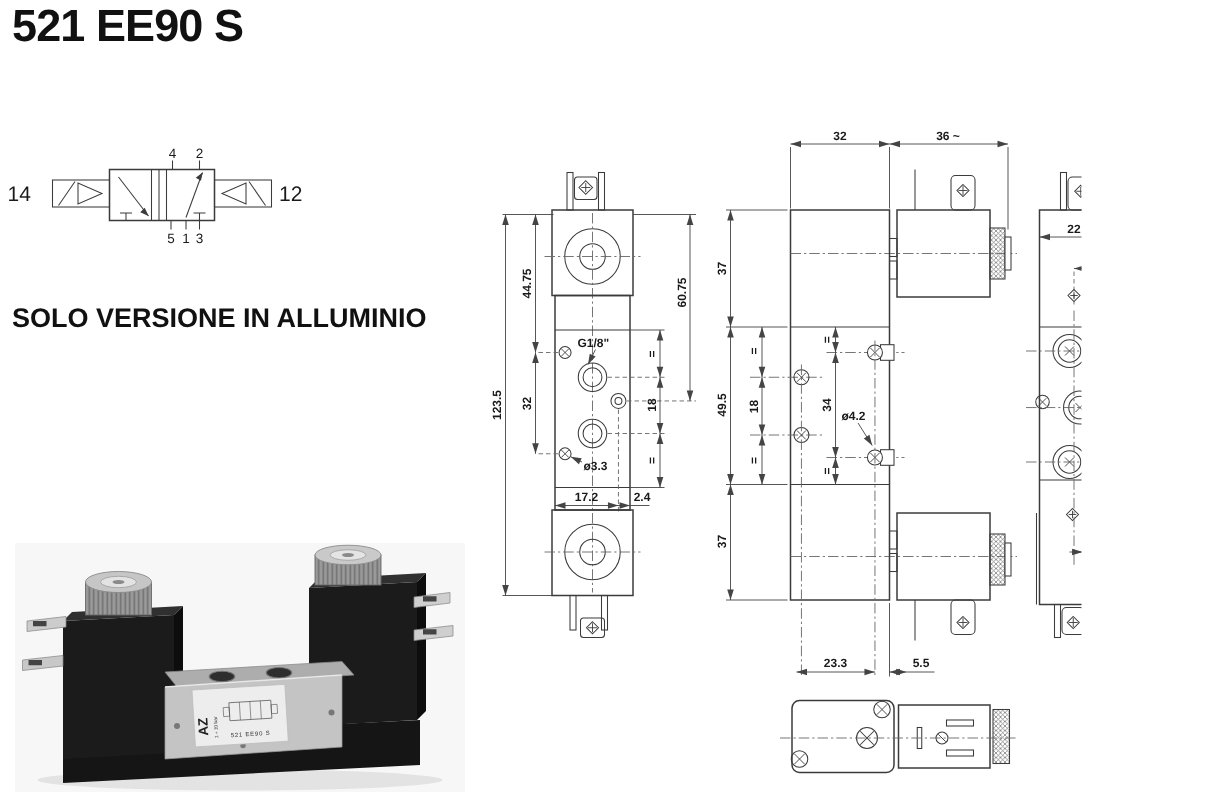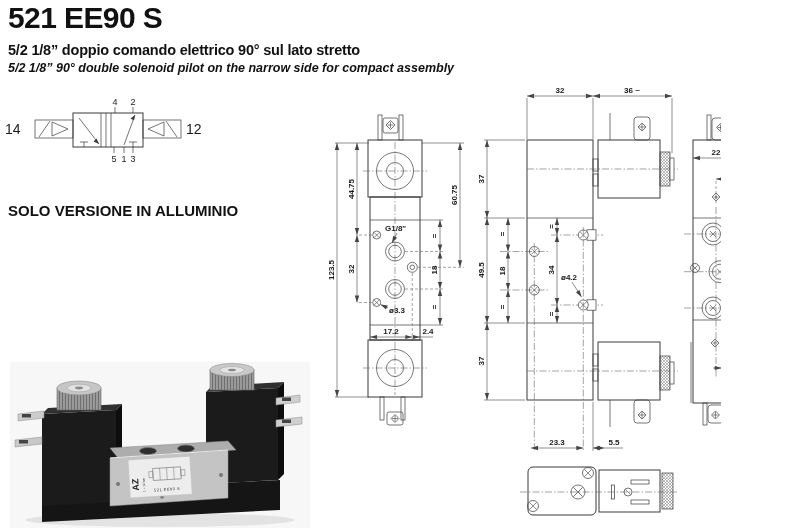--- a/index.html
+++ b/index.html
@@ -2,43 +2,41 @@
 <html><head>
 <meta charset="utf-8">
 <style>
   html,body{margin:0;padding:0;background:#fff}
   .page{position:relative;width:721px;height:531px;background:#fff;overflow:hidden;
         font-family:"Liberation Sans",sans-serif;color:#111}
   .abs{position:absolute}
   .title{left:8px;top:1px;font-size:30px;font-weight:800;letter-spacing:-0.6px}
   .sub-it{left:8px;top:42px;font-size:14.5px;font-weight:700;letter-spacing:-0.2px}
   .sub-en{left:8px;top:61px;font-size:12.5px;font-weight:700;font-style:italic}
-  .note-it{left:8px;top:202px;font-size:15px;font-weight:700}
+  .note-it{left:8px;top:202px;font-size:18px;font-weight:700}
   .note-en{left:8px;top:219px;font-size:11.5px;font-weight:700;font-style:italic}
   svg{display:block}
   svg text{font-family:"Liberation Sans",sans-serif}
   .dt{font-size:8px;font-weight:700;fill:#1a1a1a}
   .sym{font-size:9px;fill:#1a1a1a}
   .big{font-size:14px;fill:#1a1a1a}
   .ln{stroke:#3b3b3b;fill:none;stroke-width:1}
   .ln2{stroke:#3b3b3b;fill:none;stroke-width:0.7}
   .scr{stroke:#3b3b3b;fill:none;stroke-width:0.6}
   .dim{stroke:#444;fill:none;stroke-width:0.6}
   .cl{stroke:#666;fill:none;stroke-width:0.6;stroke-dasharray:7 2 1.5 2}
   .dsh{stroke:#666;fill:none;stroke-width:0.6;stroke-dasharray:3 2}
   .wht{fill:#fff}
 </style>
 </head>
 <body>
 
 <div class="page">
 
   <div class="abs title">521 EE90 S</div>
-  <div class="abs sub-it">5/2 1/8” doppio comando elettrico 90° sul lato stretto</div>
-  <div class="abs sub-en">5/2 1/8” 90° double solenoid pilot on the narrow side for compact assembly</div>
   <div class="abs note-it">SOLO VERSIONE IN ALLUMINIO</div>
 
   <svg class="abs" style="left:0;top:95px" width="220" height="80" viewBox="0 0 220 80">
     <text class="big" x="5" y="39">14</text>
     <rect x="35" y="25" width="38" height="18" class="ln2"></rect>
     <line x1="39" y1="42" x2="50" y2="26" class="ln2"></line>
     <polygon points="52,27 52,41 68,34" class="ln2"></polygon>
     <rect x="73" y="18" width="70" height="34" class="ln"></rect>
     <line x1="101" y1="18" x2="101" y2="52" class="ln2"></line>
     <line x1="106" y1="18" x2="106" y2="52" class="ln2"></line>

